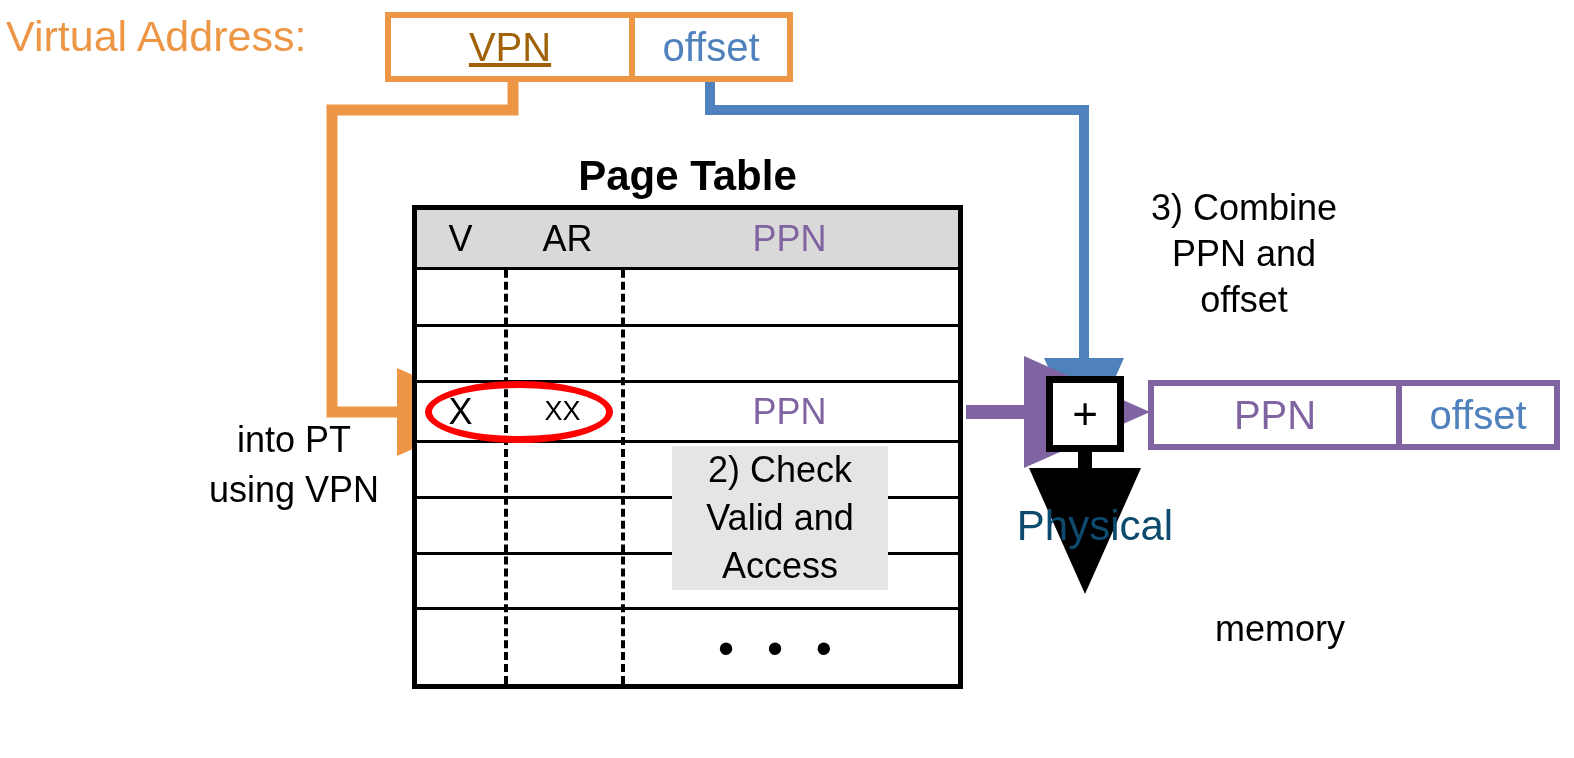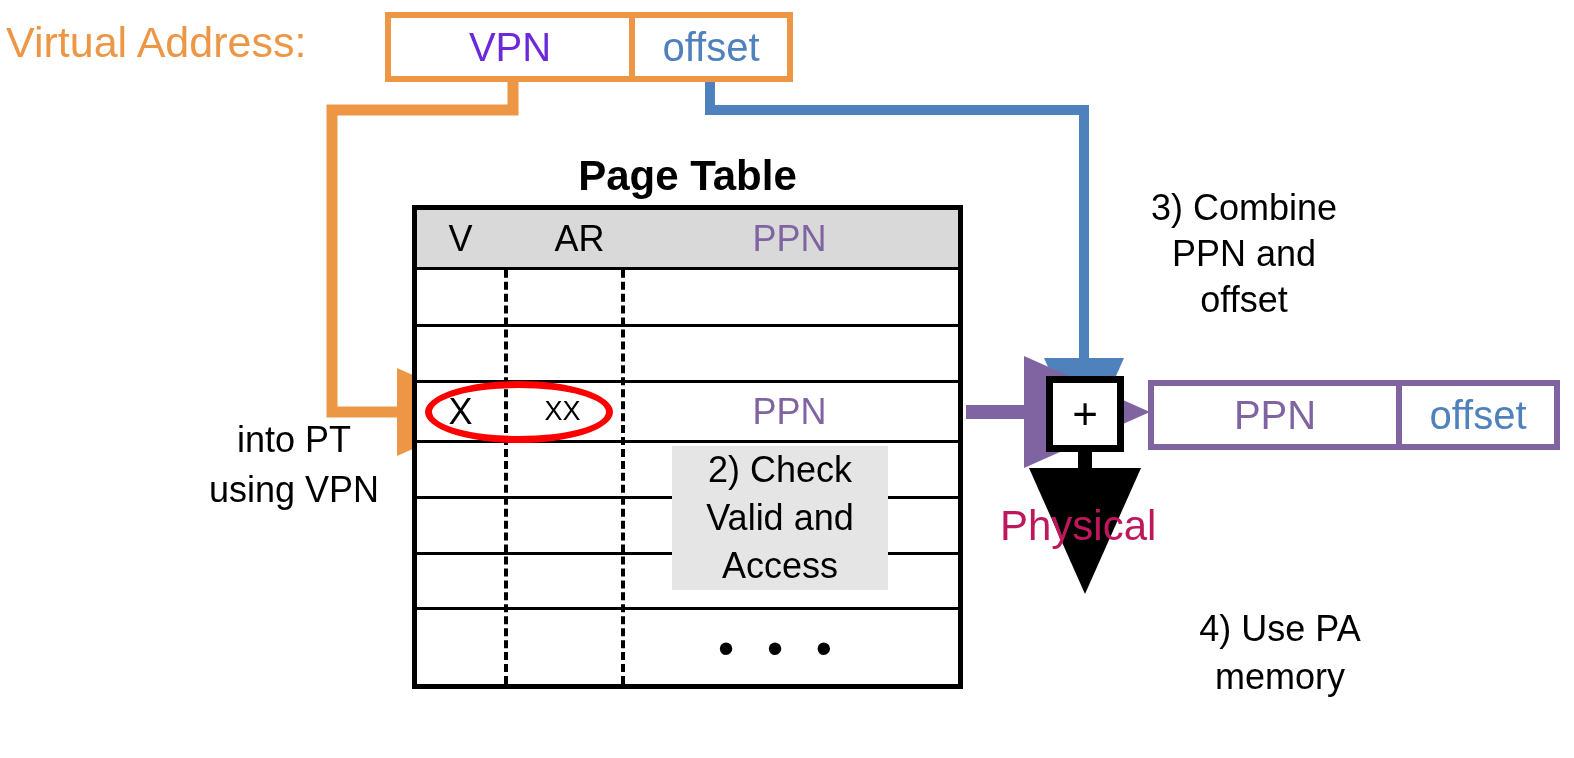--- a/index.html
+++ b/index.html
@@ -1,38 +1,38 @@
 <!DOCTYPE html>
 <html><head>
 <meta charset="utf-8">
 <style>
   html,body{margin:0;padding:0;background:#fff;}
   body{width:1574px;height:758px;position:relative;overflow:hidden;
        font-family:"Liberation Sans",sans-serif;color:#000;}
   .abs{position:absolute;}
   
-  #va-label{left:6px;top:18px;font-size:43px;color:#ED9746;letter-spacing:0px;white-space:nowrap;}
+  #va-label{left:6px;top:12px;font-size:43px;color:#ED9746;letter-spacing:0px;white-space:nowrap;}
   #va-box{left:385px;top:12px;width:408px;height:70px;border:6px solid #ED9746;
           box-sizing:border-box;display:flex;background:#fff;}
   #va-vpn{flex:0 0 244px;display:flex;align-items:center;justify-content:center;
-          font-size:40px;color:#6d28d9;border-right:6px solid #ED9746;box-sizing:border-box;}
+          font-size:40px;color:#a16207;border-right:6px solid #ED9746;box-sizing:border-box;text-decoration:underline;}
   #va-off{flex:1;display:flex;align-items:center;justify-content:center;
           font-size:40px;color:#4F81BD;}
   
   #pt-title{left:412px;top:152px;width:551px;text-align:center;font-size:42px;font-weight:bold;}
   #pt{left:412px;top:205px;width:551px;height:484px;border:5px solid #000;
       box-sizing:border-box;background:#fff;}
   .pt-row{position:absolute;left:0;width:100%;border-bottom:3px solid #000;box-sizing:border-box;}
   .pt-row.last{border-bottom:none;}
   #pt-head{background:#d9d9d9;}
   .vsep{position:absolute;top:0;bottom:0;border-left:4px dashed #000;}
   #sep1{left:87px;} #sep2{left:204px;}
   .hcell{position:absolute;top:0;height:100%;display:flex;align-items:center;justify-content:center;
          font-size:36px;}
-  #h-v{left:0;width:87px;} #h-ar{left:104px;width:117px;} #h-ppn{left:204px;right:0;color:#8064A2;}
+  #h-v{left:0;width:87px;} #h-ar{left:92px;width:117px;} #h-ppn{left:204px;right:0;color:#8064A2;}
   #row-hit-v{position:absolute;left:0;width:87px;top:0;height:100%;display:flex;align-items:center;
              justify-content:center;font-size:36px;}
   #row-hit-ar{position:absolute;left:87px;width:117px;top:0;height:100%;display:flex;align-items:center;
               justify-content:center;font-size:27px;}
   #row-hit-ppn{position:absolute;left:204px;right:0;top:0;height:100%;display:flex;align-items:center;
                justify-content:center;font-size:36px;color:#8064A2;}
   
   #ellipse{left:425px;top:381px;width:188px;height:62px;border:7px solid #FF0000;
            border-radius:50%;box-sizing:border-box;}
   
@@ -48,21 +48,21 @@
          font-size:44px;line-height:44px;}
   
   #pa-box{left:1148px;top:380px;width:412px;height:70px;border:6px solid #8064A2;
           box-sizing:border-box;display:flex;background:#fff;}
   #pa-ppn{flex:0 0 248px;display:flex;align-items:center;justify-content:center;
           font-size:40px;color:#8064A2;border-right:6px solid #8064A2;box-sizing:border-box;}
   #pa-off{flex:1;display:flex;align-items:center;justify-content:center;font-size:40px;color:#4F81BD;}
   
   #step1{left:196px;top:415px;width:196px;text-align:center;font-size:36px;line-height:50px;}
   #step3{left:1124px;top:185px;width:240px;text-align:center;font-size:36px;line-height:46px;}
-  #pa-label{left:1000px;top:500px;width:190px;font-size:42px;line-height:52px;color:#be185d;}
+  #pa-label{left:1000px;top:500px;width:190px;text-align:center;font-size:42px;line-height:52px;color:#0c4a6e;}
   #step4{left:1180px;top:605px;width:200px;text-align:center;font-size:36px;line-height:48px;}
 </style>
 </head>
 <body>
 
 <div class="abs" id="va-label">Virtual Address:</div>
 
 <div class="abs" id="va-box">
   <div id="va-vpn">VPN</div>
   <div id="va-off">offset</div>
@@ -154,15 +154,14 @@
   <div>using VPN</div>
 </div>
 
 <div class="abs" id="step3">
   <div>3) Combine</div>
   <div>PPN and</div>
   <div>offset</div>
 </div>
 
 <div class="abs" id="step4">
-  <div>4) Use PA</div>
   <div>memory</div>
 </div>
 
 </body></html>

